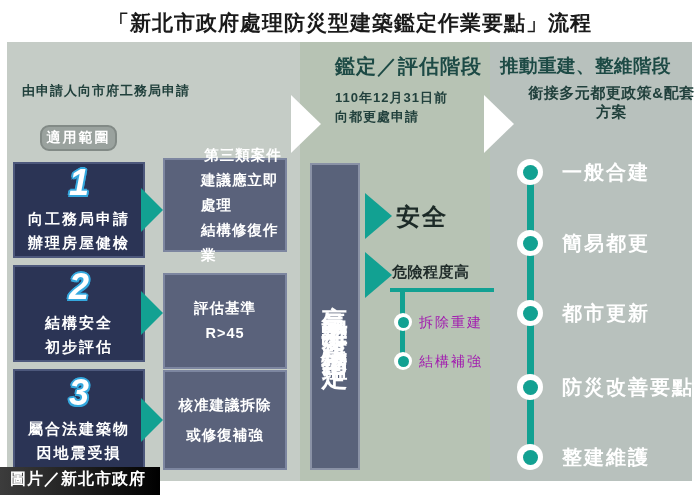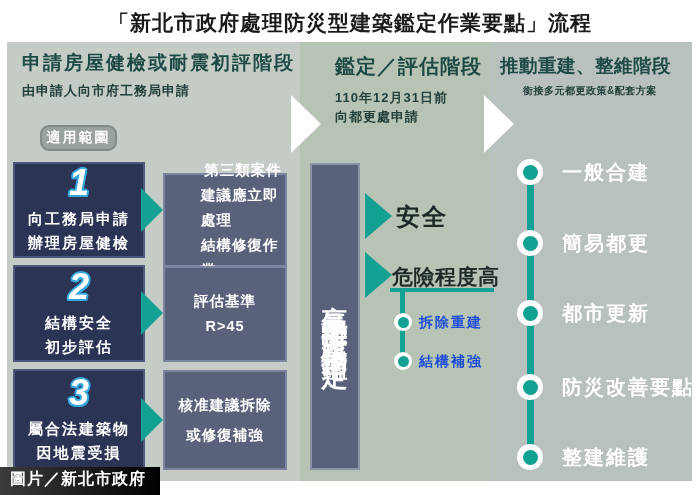--- a/index.html
+++ b/index.html
@@ -18,21 +18,21 @@
   .col-mid{left:300px;width:190px;background:#b7c3b4;}
   .col-right{left:490px;width:202px;background:#b8c1bd;}
 
   .colheader{font-weight:bold;color:#1d4a45;}
   .h-left{left:22px;top:50px;font-size:19px;letter-spacing:2px;}
   .h-mid{left:335px;top:53px;font-size:20px;letter-spacing:1px;}
   .h-right{left:500px;top:53px;font-size:18.5px;letter-spacing:0.5px;}
   .colsub{font-weight:bold;color:#21403c;font-size:13px;letter-spacing:1px;}
   .s-left{left:22px;top:82px;}
   .s-mid{left:335px;top:88px;line-height:19px;}
-  .s-right{left:523px;top:84px;font-size:10px;letter-spacing:0.5px;text-align:center;}
+  .s-right{left:523px;top:84px;font-size:15px;letter-spacing:0.5px;text-align:center;}
 
   
   .white-arrow{width:0;height:0;border-top:29px solid transparent;
     border-bottom:29px solid transparent;border-left:30px solid #ffffff;}
   .wa1{left:291px;top:95px;}
   .wa2{left:484px;top:95px;}
 
   
   .badge{
     left:40px;top:125px;width:77px;height:26px;background:#9aa29e;
@@ -64,50 +64,50 @@
   .ta1{left:141px;top:188px;}
   .ta2{left:141px;top:291px;}
   .ta3{left:141px;top:398px;}
 
   
   .sbox{
     left:163px;width:124px;background:#5a627b;border:2px solid #7d86a0;
     box-sizing:border-box;display:flex;flex-direction:column;
     align-items:center;justify-content:center;color:#ffffff;
   }
-  .sb1{top:173px;height:94px;padding-left:36px;}
-  .sb2{top:266px;height:96px;}
+  .sb1{top:158px;height:94px;padding-left:36px;}
+  .sb2{top:273px;height:96px;}
   .sb3{top:370px;height:100px;justify-content:center;}
   .sbox .ln{font-size:14.5px;font-weight:bold;line-height:25px;letter-spacing:1px;}
   .sb3 .ln{line-height:30px;}
 
   
   .vbox{
     left:310px;top:163px;width:50px;height:307px;background:#59627a;
     border:2px solid #8a92a6;box-sizing:border-box;
     display:flex;align-items:center;justify-content:center;
   }
   .vbox .vtext{
     writing-mode:vertical-rl;text-orientation:upright;
     color:#ffffff;font-weight:bold;font-size:26px;letter-spacing:7px;line-height:46px;
   }
   .marrow{width:0;height:0;border-top:23px solid transparent;
     border-bottom:23px solid transparent;border-left:27px solid #12a192;}
   .ma1{left:365px;top:193px;}
   .ma2{left:365px;top:252px;}
   .lbl-safe{left:396px;top:201px;font-size:24px;font-weight:bold;color:#1c2a27;letter-spacing:2px;}
-  .lbl-danger{left:392px;top:263px;font-size:21px;font-weight:bold;color:#1f2b29;letter-spacing:0.5px;}
+  .lbl-danger{left:392px;top:263px;font-size:15px;font-weight:bold;color:#1f2b29;letter-spacing:0.5px;}
   .danger-underline{left:390px;top:288px;width:104px;height:4px;background:#12a192;}
   .danger-stem{left:400px;top:291px;width:5px;height:72px;background:#12a192;}
   .mini-node{width:18px;height:18px;border-radius:50%;background:#ffffff;
     display:flex;align-items:center;justify-content:center;}
   .mini-node .dot{width:11px;height:11px;border-radius:50%;background:#12a192;}
   .mn1{left:394px;top:313px;}
   .mn2{left:394px;top:352px;}
-  .mini-lbl{font-size:14px;font-weight:bold;color:#1d4ed8;letter-spacing:2px;}
+  .mini-lbl{font-size:14px;font-weight:normal;color:#a21caf;letter-spacing:2px;}
   .ml1{left:419px;top:314px;}
   .ml2{left:419px;top:353px;}
 
   
   .tl-line{left:527px;top:172px;width:7px;height:285px;background:#12a192;}
   .tl-node{left:517px;width:26px;height:26px;border-radius:50%;background:#ffffff;
     display:flex;align-items:center;justify-content:center;}
   .tl-node .dot{width:15px;height:15px;border-radius:50%;background:#12a192;}
   .tn1{top:159px;} .tn2{top:230px;} .tn3{top:300px;} .tn4{top:374px;} .tn5{top:444px;}
   .tl-lbl{left:562px;font-size:20px;font-weight:bold;color:#ffffff;letter-spacing:2px;line-height:28px;}
@@ -125,21 +125,20 @@
 <body>
 
 <div class="stage">
 
   <div class="abs title">「新北市政府處理防災型建築鑑定作業要點」流程</div>
 
   <div class="abs col col-left"></div>
   <div class="abs col col-mid"></div>
   <div class="abs col col-right"></div>
 
-  <div class="abs colheader h-left">申請房屋健檢或耐震初評階段</div>
   <div class="abs colsub s-left">由申請人向市府工務局申請</div>
   <div class="abs badge">適用範圍</div>
 
   <div class="abs white-arrow wa1"></div>
   <div class="abs white-arrow wa2"></div>
 
   <div class="abs nbox nb1">
     <div class="num">1</div>
     <div class="ln">向工務局申請</div>
     <div class="ln">辦理房屋健檢</div>

